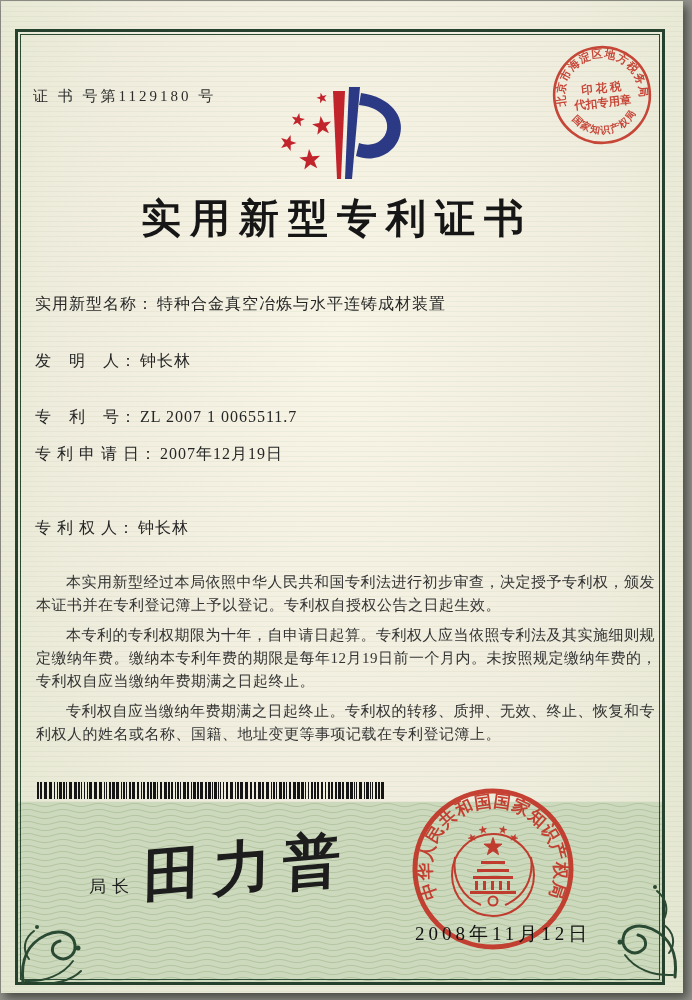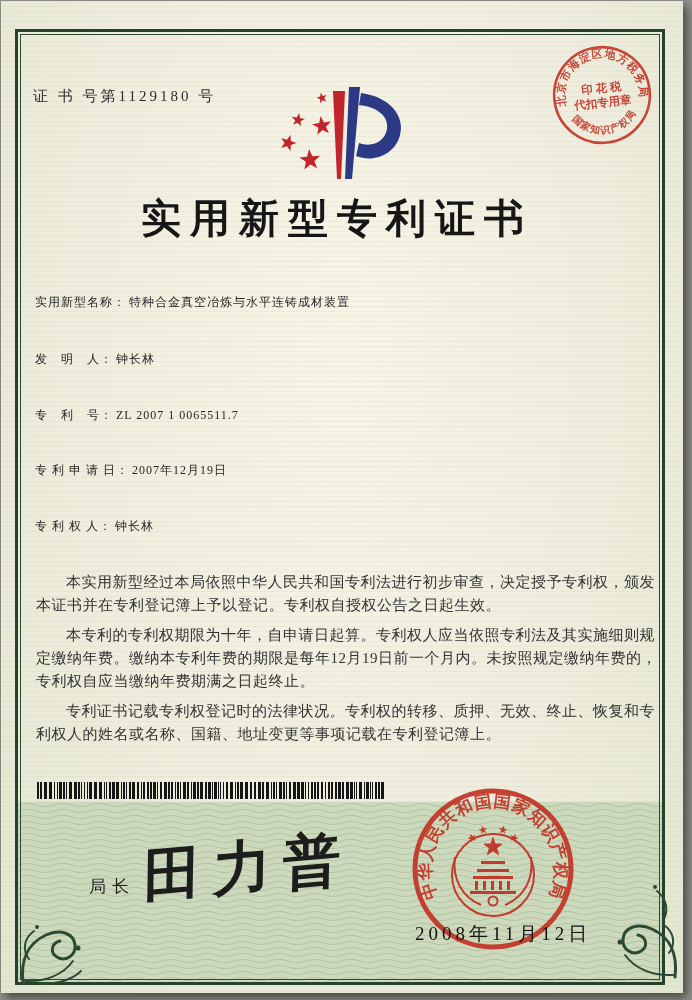--- a/index.html
+++ b/index.html
@@ -22,21 +22,21 @@
     border:3px solid #26422e;z-index:6;pointer-events:none;
   }
   .frame::after{content:"";position:absolute;inset:2px;border:1px solid #2c4a33;}
   .cert-no{position:absolute;left:32px;top:86px;font-size:15px;letter-spacing:3px;color:#2d2d2d;z-index:2;}
   .logo{position:absolute;left:276px;top:80px;z-index:2;}
   .tax-seal{position:absolute;left:549px;top:42px;transform:rotate(-6deg);z-index:4;opacity:.9;}
   .title{
     position:absolute;left:14px;top:190px;width:644px;text-align:center;
     font-size:40px;font-weight:700;letter-spacing:9px;color:#161616;z-index:2;
   }
-  .field{position:absolute;left:34px;font-size:12px;color:#262626;letter-spacing:1px;z-index:2;white-space:nowrap;}
+  .field{position:absolute;left:34px;font-size:16px;color:#262626;letter-spacing:1px;z-index:2;white-space:nowrap;}
   .flabel{margin-right:3px;}
   .paras{position:absolute;left:35px;top:570px;width:622px;z-index:2;}
   .paras p{margin:0 0 7px;font-size:15px;line-height:23px;color:#333;text-indent:2em;letter-spacing:.5px;}
   .barcode{position:absolute;left:36px;top:781px;width:352px;height:17px;z-index:3;font-size:0;}
   .barcode i{display:inline-block;height:100%;background:#151515;vertical-align:top;}
   .band{
     position:absolute;left:17px;top:801px;width:646px;height:181px;
     background:#cdd9bc;z-index:1;overflow:hidden;
   }
   .director{position:absolute;left:88px;top:874px;font-size:17px;letter-spacing:6px;color:#222;z-index:3;}
@@ -96,31 +96,31 @@
 
   <div class="field" style="top:293px">
     <span class="flabel">实用新型名称：</span><span class="fvalue">特种合金真空冶炼与水平连铸成材装置</span>
   </div>
   <div class="field" style="top:350px">
     <span class="flabel">发　明　人：</span><span class="fvalue">钟长林</span>
   </div>
   <div class="field" style="top:406px">
     <span class="flabel">专　利　号：</span><span class="fvalue">ZL 2007 1 0065511.7</span>
   </div>
-  <div class="field" style="top:461px">
+  <div class="field" style="top:443px">
     <span class="flabel">专 利 申 请 日：</span><span class="fvalue">2007年12月19日</span>
   </div>
   <div class="field" style="top:517px">
     <span class="flabel">专 利 权 人：</span><span class="fvalue">钟长林</span>
   </div>
 
   <div class="paras">
     <p>本实用新型经过本局依照中华人民共和国专利法进行初步审查，决定授予专利权，颁发本证书并在专利登记簿上予以登记。专利权自授权公告之日起生效。</p>
     <p>本专利的专利权期限为十年，自申请日起算。专利权人应当依照专利法及其实施细则规定缴纳年费。缴纳本专利年费的期限是每年12月19日前一个月内。未按照规定缴纳年费的，专利权自应当缴纳年费期满之日起终止。</p>
-    <p>专利证书记载专利权登记时的法律状况。专利权的转移、质押、无效、终止、恢复和专利权人的姓名或名称、国籍、地址变更等事项记载在专利登记簿上。</p>
+    <p>专利权自应当缴纳年费期满之日起终止。专利权的转移、质押、无效、终止、恢复和专利权人的姓名或名称、国籍、地址变更等事项记载在专利登记簿上。</p>
   </div>
 
   <div class="barcode"><i style="width:2px;margin-right:1px"></i><i style="width:2px;margin-right:2px"></i><i style="width:3px;margin-right:2px"></i><i style="width:3px;margin-right:2px"></i><i style="width:1px;margin-right:2px"></i><i style="width:1px;margin-right:1px"></i><i style="width:3px;margin-right:1px"></i><i style="width:2px;margin-right:1px"></i><i style="width:1px;margin-right:2px"></i><i style="width:3px;margin-right:2px"></i><i style="width:3px;margin-right:1px"></i><i style="width:2px;margin-right:1px"></i><i style="width:1px;margin-right:2px"></i><i style="width:1px;margin-right:2px"></i><i style="width:1px;margin-right:1px"></i><i style="width:3px;margin-right:2px"></i><i style="width:3px;margin-right:2px"></i><i style="width:3px;margin-right:2px"></i><i style="width:1px;margin-right:1px"></i><i style="width:1px;margin-right:2px"></i><i style="width:2px;margin-right:1px"></i><i style="width:3px;margin-right:1px"></i><i style="width:3px;margin-right:2px"></i><i style="width:1px;margin-right:1px"></i><i style="width:2px;margin-right:1px"></i><i style="width:1px;margin-right:2px"></i><i style="width:2px;margin-right:1px"></i><i style="width:3px;margin-right:2px"></i><i style="width:2px;margin-right:2px"></i><i style="width:1px;margin-right:1px"></i><i style="width:2px;margin-right:2px"></i><i style="width:2px;margin-right:1px"></i><i style="width:2px;margin-right:1px"></i><i style="width:3px;margin-right:1px"></i><i style="width:1px;margin-right:2px"></i><i style="width:2px;margin-right:2px"></i><i style="width:3px;margin-right:1px"></i><i style="width:2px;margin-right:1px"></i><i style="width:2px;margin-right:2px"></i><i style="width:1px;margin-right:1px"></i><i style="width:2px;margin-right:1px"></i><i style="width:1px;margin-right:2px"></i><i style="width:3px;margin-right:1px"></i><i style="width:2px;margin-right:2px"></i><i style="width:1px;margin-right:1px"></i><i style="width:3px;margin-right:1px"></i><i style="width:2px;margin-right:1px"></i><i style="width:3px;margin-right:2px"></i><i style="width:2px;margin-right:1px"></i><i style="width:3px;margin-right:1px"></i><i style="width:1px;margin-right:1px"></i><i style="width:3px;margin-right:1px"></i><i style="width:1px;margin-right:1px"></i><i style="width:1px;margin-right:2px"></i><i style="width:1px;margin-right:2px"></i><i style="width:2px;margin-right:2px"></i><i style="width:3px;margin-right:2px"></i><i style="width:1px;margin-right:1px"></i><i style="width:2px;margin-right:1px"></i><i style="width:3px;margin-right:2px"></i><i style="width:3px;margin-right:2px"></i><i style="width:2px;margin-right:2px"></i><i style="width:2px;margin-right:2px"></i><i style="width:3px;margin-right:1px"></i><i style="width:2px;margin-right:2px"></i><i style="width:3px;margin-right:2px"></i><i style="width:1px;margin-right:1px"></i><i style="width:2px;margin-right:1px"></i><i style="width:1px;margin-right:2px"></i><i style="width:3px;margin-right:1px"></i><i style="width:2px;margin-right:1px"></i><i style="width:1px;margin-right:2px"></i><i style="width:2px;margin-right:2px"></i><i style="width:3px;margin-right:1px"></i><i style="width:3px;margin-right:1px"></i><i style="width:3px;margin-right:1px"></i><i style="width:1px;margin-right:2px"></i><i style="width:1px;margin-right:2px"></i><i style="width:2px;margin-right:1px"></i><i style="width:2px;margin-right:1px"></i><i style="width:2px;margin-right:2px"></i><i style="width:2px;margin-right:2px"></i><i style="width:1px;margin-right:2px"></i><i style="width:2px;margin-right:1px"></i><i style="width:2px;margin-right:2px"></i><i style="width:2px;margin-right:1px"></i><i style="width:3px;margin-right:1px"></i><i style="width:2px;margin-right:2px"></i><i style="width:3px;margin-right:1px"></i><i style="width:3px;margin-right:1px"></i><i style="width:1px;margin-right:1px"></i><i style="width:1px;margin-right:2px"></i><i style="width:3px;margin-right:2px"></i><i style="width:1px;margin-right:1px"></i><i style="width:3px;margin-right:1px"></i><i style="width:1px;margin-right:1px"></i><i style="width:1px;margin-right:2px"></i><i style="width:2px;margin-right:1px"></i><i style="width:2px;margin-right:1px"></i><i style="width:3px;margin-right:1px"></i></div>
 
   <div class="band">
     <svg id="band-waves" width="646" height="181">
         <path d="M0 3 q 9 -3.2 18 0 t 18 0 t 18 0 t 18 0 t 18 0 t 18 0 t 18 0 t 18 0 t 18 0 t 18 0 t 18 0 t 18 0 t 18 0 t 18 0 t 18 0 t 18 0 t 18 0 t 18 0 t 18 0 t 18 0 t 18 0 t 18 0 t 18 0 t 18 0 t 18 0 t 18 0 t 18 0 t 18 0 t 18 0 t 18 0 t 18 0 t 18 0 t 18 0 t 18 0 t 18 0 t 18 0 t 18 0" fill="none" stroke="#a9bf98" stroke-width="0.9" opacity="0.85"></path>
         <path d="M0 9 q 9 -3.2 18 0 t 18 0 t 18 0 t 18 0 t 18 0 t 18 0 t 18 0 t 18 0 t 18 0 t 18 0 t 18 0 t 18 0 t 18 0 t 18 0 t 18 0 t 18 0 t 18 0 t 18 0 t 18 0 t 18 0 t 18 0 t 18 0 t 18 0 t 18 0 t 18 0 t 18 0 t 18 0 t 18 0 t 18 0 t 18 0 t 18 0 t 18 0 t 18 0 t 18 0 t 18 0 t 18 0 t 18 0" fill="none" stroke="#a9bf98" stroke-width="0.9" opacity="0.85"></path>
         <path d="M0 15 q 9 -3.2 18 0 t 18 0 t 18 0 t 18 0 t 18 0 t 18 0 t 18 0 t 18 0 t 18 0 t 18 0 t 18 0 t 18 0 t 18 0 t 18 0 t 18 0 t 18 0 t 18 0 t 18 0 t 18 0 t 18 0 t 18 0 t 18 0 t 18 0 t 18 0 t 18 0 t 18 0 t 18 0 t 18 0 t 18 0 t 18 0 t 18 0 t 18 0 t 18 0 t 18 0 t 18 0 t 18 0 t 18 0" fill="none" stroke="#a9bf98" stroke-width="0.9" opacity="0.85"></path>
         <path d="M0 21 q 9 -3.2 18 0 t 18 0 t 18 0 t 18 0 t 18 0 t 18 0 t 18 0 t 18 0 t 18 0 t 18 0 t 18 0 t 18 0 t 18 0 t 18 0 t 18 0 t 18 0 t 18 0 t 18 0 t 18 0 t 18 0 t 18 0 t 18 0 t 18 0 t 18 0 t 18 0 t 18 0 t 18 0 t 18 0 t 18 0 t 18 0 t 18 0 t 18 0 t 18 0 t 18 0 t 18 0 t 18 0 t 18 0" fill="none" stroke="#a9bf98" stroke-width="0.9" opacity="0.85"></path>

